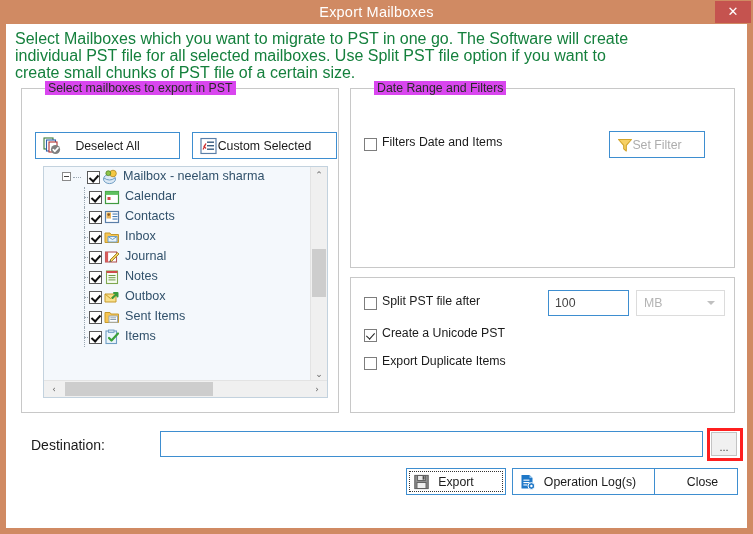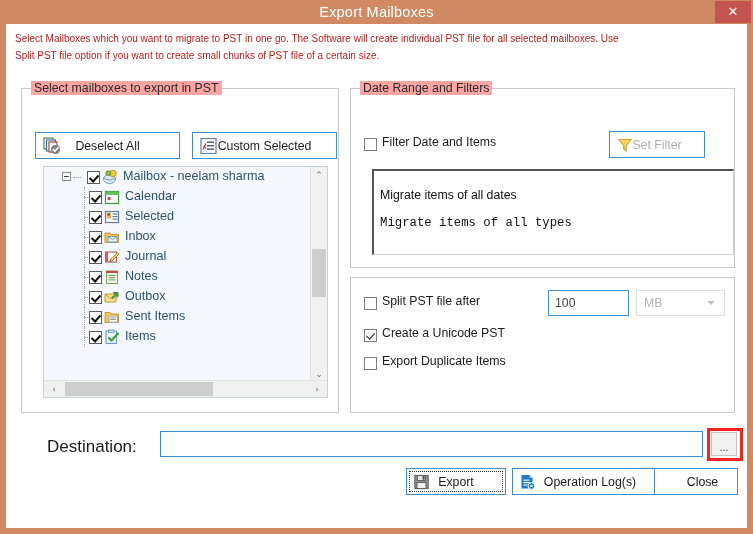--- a/index.html
+++ b/index.html
@@ -64,37 +64,37 @@
     width: 741px;
     height: 504px;
     background: #ffffff;
     box-sizing: border-box;
   }
 
   .intro {
     position: absolute;
     left: 9px; top: 6px;
     width: 620px;
-    font-size: 10px;
-    color: #b91c1c;
+    font-size: 16px;
+    color: #15803d;
     line-height: 17px;
   }
 
   
   .groupbox {
     position: absolute;
     border: 1px solid #c8c8c8;
     box-sizing: border-box;
     background: transparent;
   }
   .groupbox > .gb-title {
     position: absolute;
     top: -8px;
-    left: 9px;
-    background: #fca5a5;
+    left: 23px;
+    background: #d946ef;
     padding: 0 3px;
     font-size: 12.3px;
     color: #2a2a2a;
     white-space: nowrap;
   }
 
   #gb-mailboxes { left: 15px; top: 64px; width: 318px; height: 325px; }
   #gb-daterange { left: 344px; top: 64px; width: 385px; height: 180px; }
   #gb-options   { left: 344px; top: 253px; width: 385px; height: 136px; }
 
@@ -356,23 +356,22 @@
     width: 0; height: 0;
     border-left: 4px solid transparent;
     border-right: 4px solid transparent;
     border-top: 4px solid #c0c0c0;
   }
 
   
   #lb-destination {
     position: absolute;
     left: 25px; top: 413px;
-    font-size: 17px;
+    font-size: 14px;
     color: #1b1b1b;
-    margin-left: 16px;
   }
   #in-destination {
     position: absolute;
     left: 154px; top: 407px;
     width: 543px; height: 26px;
     background: #ffffff;
     border: 1px solid #3e8ed0;
     box-sizing: border-box;
     cursor: text;
   }
@@ -506,21 +505,21 @@
           <span class="tv-icon">
             <svg width="16" height="16" viewBox="0 0 16 16">
               <rect x="1.5" y="2.5" width="13" height="11" fill="#ffffff" stroke="#5a7fa8" stroke-width="1.2"></rect>
               <rect x="2.5" y="3.5" width="4.5" height="6" fill="#e8b45c"></rect>
               <circle cx="4.7" cy="5.6" r="1.3" fill="#8a5a20"></circle>
               <rect x="8.5" y="4.5" width="5" height="1.1" fill="#4a7fb5"></rect>
               <rect x="8.5" y="7" width="5" height="1.1" fill="#4a7fb5"></rect>
               <rect x="8.5" y="9.5" width="5" height="1.1" fill="#4a7fb5"></rect>
             </svg>
           </span>
-          <span class="tv-label">Selected</span>
+          <span class="tv-label">Contacts</span>
         </div>
 
 
 
         <div class="tv-row child">
           <span class="dotline-v"></span>
           <span class="dotline-h"></span>
           <span class="cbox checked"></span>
           <span class="tv-icon">
             <svg width="16" height="16" viewBox="0 0 16 16">
@@ -618,35 +617,31 @@
         <div class="hs-thumb"></div>
         <div class="hs-arrow hs-right">›</div>
       </div>
     </div>
 
     <div class="groupbox" id="gb-daterange">
       <span class="gb-title">Date Range and Filters</span>
     </div>
 
     <span class="wcheck" id="cb-filter"></span>
-    <span class="clabel" id="lb-filter">Filter Date and Items</span>
+    <span class="clabel" id="lb-filter">Filters Date and Items</span>
 
     <div class="flatbtn" id="btn-setfilter">
       <span class="ic ic-funnel">
         <svg width="16" height="16" viewBox="0 0 16 16">
           <path d="M1.5 2.5 L14.5 2.5 L9.3 8.4 L9.3 14 L6.7 11.8 L6.7 8.4 Z" fill="#f6d066" stroke="#d2a52c" stroke-width="1.1" stroke-linejoin="round"></path>
         </svg>
       </span>
       <span class="lbl">Set Filter</span>
     </div>
 
-    <div class="memo">
-      <div class="memo-line1">Migrate items of all dates</div>
-      <div class="memo-line2">Migrate items of all types</div>
-    </div>
 
     <div class="groupbox" id="gb-options"></div>
 
     <span class="wcheck" id="cb-split"></span>
     <span class="clabel" id="lb-split">Split PST file after</span>
 
     <div class="txtinput" id="in-splitsize">
       <span>100</span>
     </div>
 

